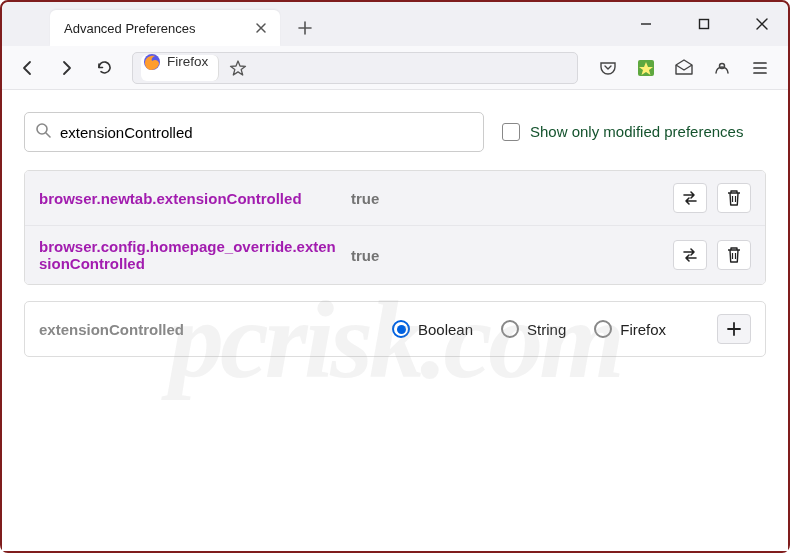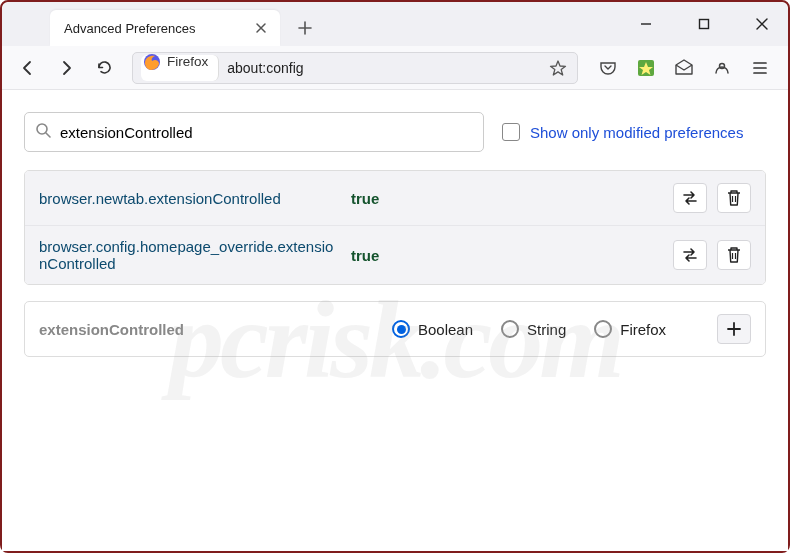--- a/index.html
+++ b/index.html
@@ -121,39 +121,39 @@
   max-width: 460px;
   height: 40px;
   border: 1px solid #ccc;
   border-radius: 5px;
   display:flex; align-items:center; padding:0 10px; gap:8px;
   background:#fff;
 }
 .searchbox input {
   border:none; outline:none; flex:1; font-size:15px; background:transparent;
 }
-.showmod { display:flex; align-items:center; gap:10px; font-size:15px; color:#1d4ed8;}
+.showmod { display:flex; gap:10px; font-size:15px; color:#14532d;}
 .showmod .cb {
   width:18px; height:18px; border:1.5px solid #888; border-radius:3px; background:#fff;
 }
 .pref-list {
   border:1px solid #ddd; border-radius:5px; overflow:hidden; margin-bottom:16px;
 }
 .pref-row {
   display:flex; align-items:center; padding:12px 14px; gap:12px;
   background:#f3f3f6; border-bottom:1px solid #e6e6ea;
 }
 .pref-row:last-child { border-bottom:none; }
 .pref-name {
-  font-weight:400; font-size:15px; color:#0c4a6e;
+  font-weight:700; font-size:15px; color:#a21caf;
   width: 300px;
   word-break: break-word;
 }
 .pref-value {
-  font-weight:700; font-size:15px; color:#14532d; flex:1;
+  font-weight:700; font-size:15px; color:#737373; flex:1;
 }
 .row-actions { display:flex; align-items:center; gap:10px; }
 .row-btn {
   width:34px; height:30px; border:1px solid #d6d6da; background:#fff;
   border-radius:4px; display:flex; align-items:center; justify-content:center; cursor:pointer;
 }
 .add-row {
   border:1px solid #ddd; border-radius:5px;
   display:flex; align-items:center; padding:12px 14px; gap:20px;
 }
@@ -237,21 +237,20 @@
     <div class="urlbar">
       <div class="identity">
         <span class="ff-icon">
           <svg width="18" height="18" viewBox="0 0 18 18">
               <circle cx="9" cy="9" r="8" fill="#5b5be6"></circle>
               <path d="M2 10 C2 4 8 2 12 3 C9 4 8 6 9 8 C12 6 15 7 16 10 C16 14 12 17 8 17 C4 17 2 13 2 10 Z" fill="#ff9d2f"></path>
             </svg>
         </span>
         <span style="font-size:13.5px;color:#333;">Firefox</span>
       </div>
-      <span class="url-text">about:config</span>
       <span class="star">
         <svg width="18" height="18" viewBox="0 0 18 18">
             <path d="M9 2 L11 7 L16.5 7.3 L12.2 10.6 L13.7 16 L9 12.9 L4.3 16 L5.8 10.6 L1.5 7.3 L7 7 Z" stroke="#555" stroke-width="1.3" fill="none" stroke-linejoin="round"></path>
           </svg>
       </span>
     </div>
     <div class="tb-icons">
       <div class="tb-icon">
         <svg width="18" height="18" viewBox="0 0 18 18">
             <path d="M2 4 H16 V8 A7 7 0 0 1 2 8 Z" stroke="#444" stroke-width="1.4" fill="none"></path>

